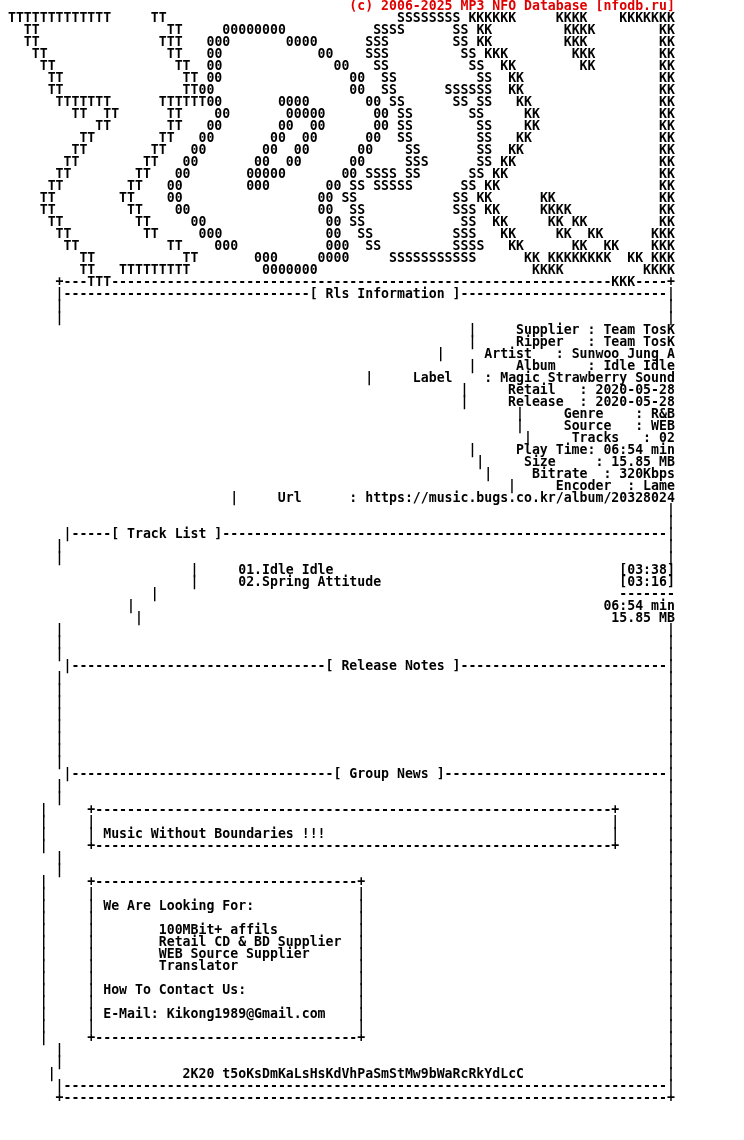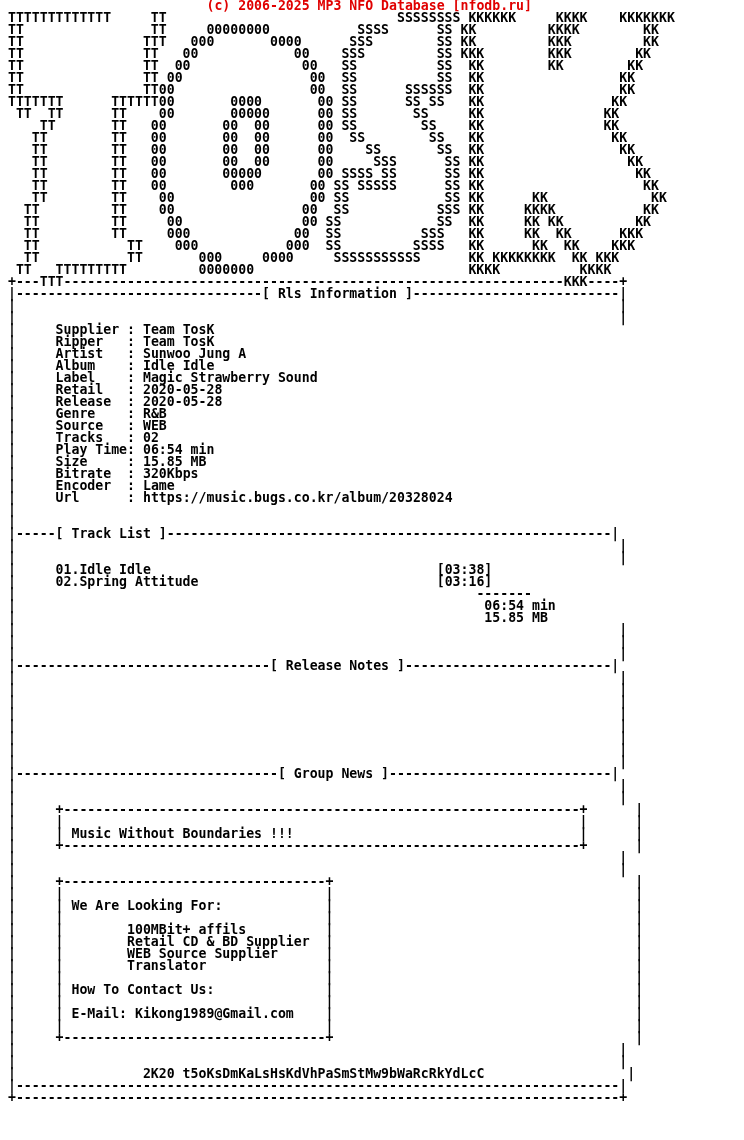--- a/index.html
+++ b/index.html
@@ -5,20 +5,21 @@
   html, body { margin: 0; padding: 0; background: #ffffff; }
   body { width: 744px; height: 1140px; overflow: hidden; position: relative; }
   pre.nfo {
     margin: 0; padding: 0;
     font-family: "DejaVu Sans Mono", "Liberation Mono", monospace;
     font-size: 13.2px; line-height: 12px; letter-spacing: 0;
     color: #000000; font-weight: bold;
     white-space: pre;
     position: absolute; left: 0; top: 0;
     transform: scaleX(1.0);
+    text-align: right;
   }
   .line { display: block; height: 12px; }
   .hdr { color: #e00000; }
 </style>
 </head>
 <body>
 
 <pre class="nfo"><span class="line hdr">                          <span>(c) 2006-2025 MP3 NFO Database [nfodb.ru]</span></span><span><span class="line"> TTTTTTTTTTTTT     TT                             SSSSSSSS KKKKKK     KKKK    KKKKKKK</span><span class="line"> TT                TT     00000000           SSSS      SS KK         KKKK        KK</span><span class="line"> TT               TTT   000       0000      SSS        SS KK         KKK         KK</span><span class="line"> TT               TT   00            00    SSS         SS KKK        KKK        KK</span><span class="line"> TT               TT  00              00   SS          SS  KK        KK        KK</span><span class="line"> TT               TT 00                00  SS          SS  KK                 KK</span><span class="line"> TT               TT00                 00  SS      SSSSSS  KK                 KK</span><span class="line"> TTTTTTT      TTTTTT00       0000       00 SS      SS SS   KK                KK</span><span class="line">  TT  TT      TT    00       00000      00 SS       SS     KK               KK</span><span class="line">     TT       TT   00       00  00      00 SS        SS    KK               KK</span><span class="line">    TT        TT   00       00  00      00  SS        SS   KK                KK</span><span class="line">    TT        TT   00       00  00      00    SS       SS  KK                 KK</span><span class="line">    TT        TT   00       00  00      00     SSS      SS KK                  KK</span><span class="line">    TT        TT   00       00000       00 SSSS SS      SS KK                   KK</span><span class="line">    TT        TT   00        000       00 SS SSSSS      SS KK                    KK</span><span class="line">    TT        TT    00                 00 SS            SS KK      KK             KK</span><span class="line">   TT         TT    00                00  SS           SSS KK     KKKK           KK</span><span class="line">   TT         TT     00               00 SS            SS  KK     KK KK         KK</span><span class="line">   TT         TT     000             00  SS          SSS   KK     KK  KK      KKK</span><span class="line">   TT           TT    000           000  SS         SSSS   KK      KK  KK    KKK</span><span class="line">   TT           TT       000     0000     SSSSSSSSSSS      KK KKKKKKKK  KK KKK</span><span class="line">  TT   TTTTTTTTT         0000000                           KKKK          KKKK</span></span><span class="line"> <span>+---TTT---------------------------------------------------------------KKK----+</span></span><span class="line"> <span>|-------------------------------[ Rls Information ]--------------------------|</span></span><span class="line"> |                                                                            |</span><span class="line"> |                                                                            |</span><span class="line"> |     <span>Supplier </span>: <span>Team TosK</span></span><span class="line"> |     <span>Ripper   </span>: <span>Team TosK</span></span><span class="line"> |     <span>Artist   </span>: <span>Sunwoo Jung A</span></span><span class="line"> |     <span>Album    </span>: <span>Idle Idle</span></span><span class="line"> |     <span>Label    </span>: <span>Magic Strawberry Sound</span></span><span class="line"> |     <span>Retail   </span>: <span>2020-05-28</span></span><span class="line"> |     <span>Release  </span>: <span>2020-05-28</span></span><span class="line"> |     <span>Genre    </span>: <span>R&amp;B</span></span><span class="line"> |     <span>Source   </span>: <span>WEB</span></span><span class="line"> |     <span>Tracks   </span>: <span>02</span></span><span class="line"> |     <span>Play Time</span>: <span>06:54 min</span></span><span class="line"> |     <span>Size     </span>: <span>15.85 MB</span></span><span class="line"> |     <span>Bitrate  </span>: <span>320Kbps</span></span><span class="line"> |     <span>Encoder  </span>: <span>Lame</span></span><span class="line"> |     <span>Url      </span>: <span>https://music.bugs.co.kr/album/20328024</span></span><span class="line"> |</span><span class="line"> |</span><span class="line"> <span>|-----[ Track List ]--------------------------------------------------------|</span></span><span class="line"> |                                                                            |</span><span class="line"> |                                                                            |</span><span class="line"> |     <span>01.Idle Idle</span>                                    <span>[03:38]</span></span><span class="line"> |     <span>02.Spring Attitude</span>                              <span>[03:16]</span></span><span class="line"> |                                                          <span>-------</span></span><span class="line"> |                                                           <span>06:54 min</span></span><span class="line"> |                                                           <span>15.85 MB</span></span><span class="line"> |                                                                            |</span><span class="line"> |                                                                            |</span><span class="line"> |                                                                            |</span><span class="line"> <span>|--------------------------------[ Release Notes ]--------------------------|</span></span><span class="line"> |                                                                            |</span><span class="line"> |                                                                            |</span><span class="line"> |                                                                            |</span><span class="line"> |                                                                            |</span><span class="line"> |                                                                            |</span><span class="line"> |                                                                            |</span><span class="line"> |                                                                            |</span><span class="line"> |                                                                            |</span><span class="line"> <span>|---------------------------------[ Group News ]----------------------------|</span></span><span class="line"> |                                                                            |</span><span class="line"> |                                                                            |</span><span class="line"> |     +-----------------------------------------------------------------+      |</span><span class="line"> |     |                                                                 |      |</span><span class="line"> |     | <span>Music Without Boundaries !!!</span>                                    |      |</span><span class="line"> |     +-----------------------------------------------------------------+      |</span><span class="line"> |                                                                            |</span><span class="line"> |                                                                            |</span><span class="line"> |     +---------------------------------+                                      |</span><span class="line"> |     |                                 |                                      |</span><span class="line"> |     | <span>We Are Looking For:</span>             |                                      |</span><span class="line"> |     |                                 |                                      |</span><span class="line"> |     |        <span>100MBit+ affils</span>          |                                      |</span><span class="line"> |     |        <span>Retail CD &amp; BD Supplier</span>  |                                      |</span><span class="line"> |     |        <span>WEB Source Supplier</span>      |                                      |</span><span class="line"> |     |        <span>Translator</span>               |                                      |</span><span class="line"> |     |                                 |                                      |</span><span class="line"> |     | <span>How To Contact Us:</span>              |                                      |</span><span class="line"> |     |                                 |                                      |</span><span class="line"> |     | <span>E-Mail:</span> <span>Kikong1989@Gmail.com</span>    |                                      |</span><span class="line"> |     |                                 |                                      |</span><span class="line"> |     +---------------------------------+                                      |</span><span class="line"> |                                                                            |</span><span class="line"> |                                                                            |</span><span class="line"> |                <span>2K20 t5oKsDmKaLsHsKdVhPaSmStMw9bWaRcRkYdLcC</span>                  |</span><span class="line"> <span>|----------------------------------------------------------------------------|</span></span><span class="line"> <span>+----------------------------------------------------------------------------+</span></span></pre>
 
 </body></html>

